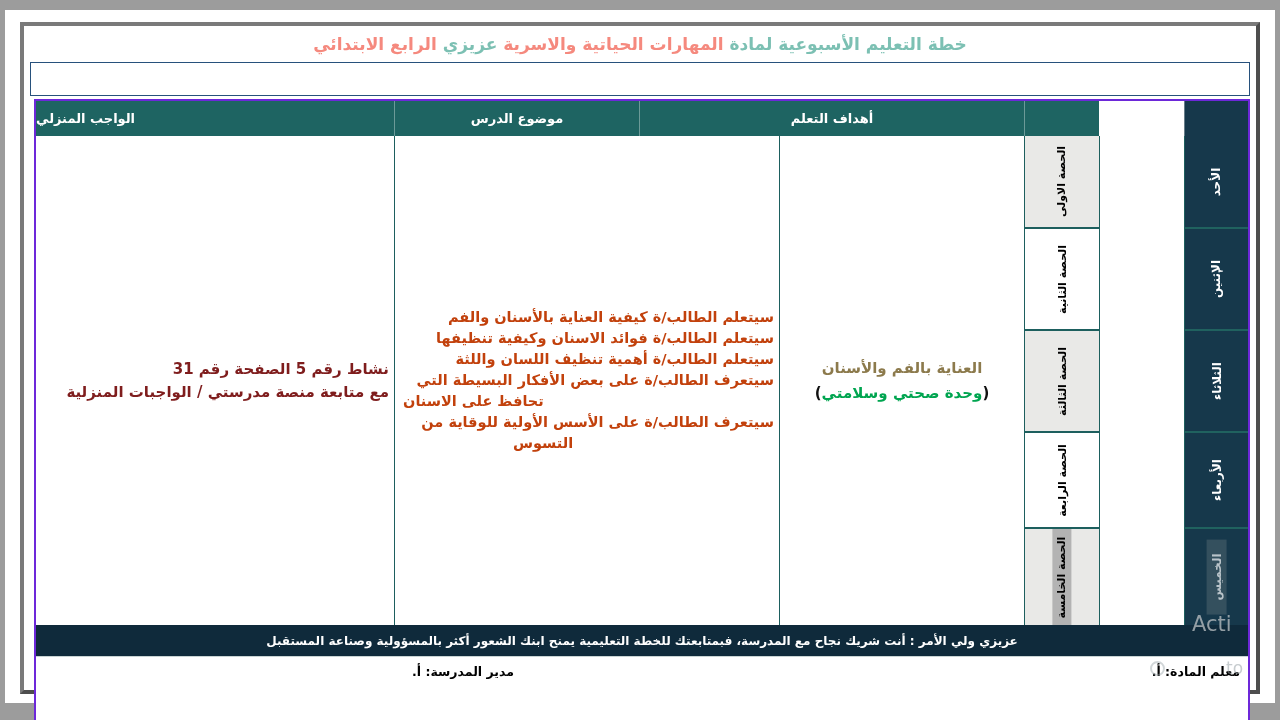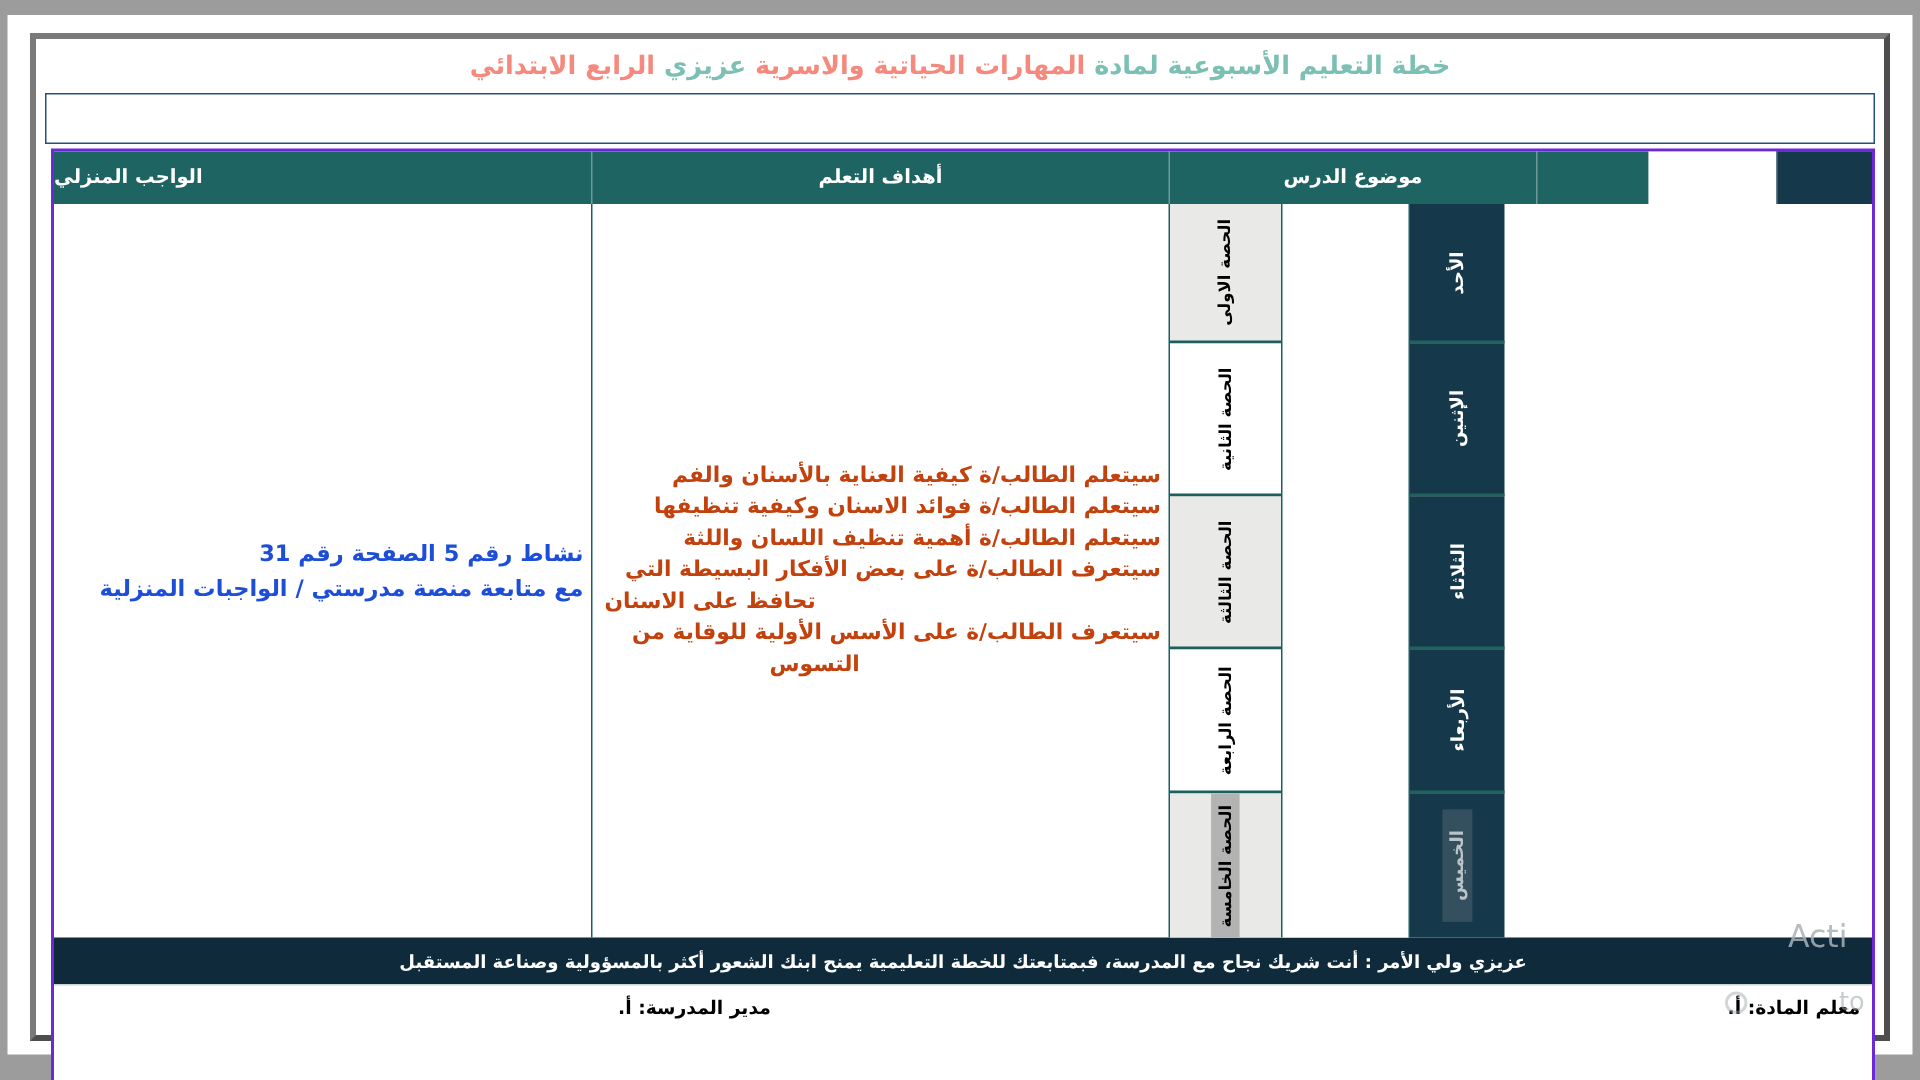--- a/index.html
+++ b/index.html
@@ -59,21 +59,21 @@
   .unit-green  { color:#00a550; }
   .paren       { color:#111111; }
 
   .obj-block { width:100%; direction:rtl; font-size:14.5px; font-weight:bold; color:#c2410c;
                line-height:21px; }
   .oline      { text-align:right; padding-left:4px; padding-right:5px; }
   .oline-left { text-align:left;  padding-left:8px; }
   .oline-mid  { text-align:left;  padding-left:118px; }
 
   .hw-block { width:100%; direction:rtl; text-align:right; padding-left:4px; padding-right:5px;
-              color:#1d4ed8; font-size:15px; font-weight:bold; line-height:23px; }
+              color:#7f1d1d; font-size:15px; font-weight:bold; line-height:23px; }
 
   .note-bar { height:31px; background:#0f2a3b; display:flex; align-items:center; justify-content:center;
               color:#ffffff; font-size:12px; font-weight:bold; direction:rtl; }
 
   .sig-row { position:relative; height:32px; background:#ffffff; border-top:1px solid #c9d4d4; }
   .sig-teacher   { position:absolute; right:8px;  top:7px; font-size:12.5px; font-weight:bold;
                    color:#000; direction:rtl; }
   .sig-principal { position:absolute; left:352px; top:7px; width:150px; text-align:center;
                    font-size:12.5px; font-weight:bold; color:#000; direction:rtl; }
 
@@ -92,22 +92,22 @@
   <div class="title" dir="rtl">
     <span class="t-teal">خطة التعليم الأسبوعية لمادة </span><span class="t-salmon">المهارات الحياتية والاسرية </span><span class="t-teal">عزيزي </span><span class="t-salmon">الرابع الابتدائي</span>
   </div>
 
   <div class="week-box"></div>
 
   <div class="tbl">
 
     <div class="hdr">
       <div class="hdr-cell c-homework">الواجب المنزلي</div>
+      <div class="hdr-cell c-topic">موضوع الدرس</div>
       <div class="hdr-cell c-objectives">أهداف التعلم</div>
-      <div class="hdr-cell c-topic">موضوع الدرس</div>
       <div class="hdr-cell c-periods">الحصص</div>
       <div class="hdr-cell c-date">التاريخ</div>
       <div class="hdr-cell c-days hdr-day">اليوم</div>
     </div>
 
     <div class="body">
 
       <div class="col c-homework">
         <div class="hw-block">
           <div>نشاط رقم 5 الصفحة رقم 31</div>
@@ -120,20 +120,26 @@
           <div class="oline">سيتعلم الطالب/ة كيفية العناية بالأسنان والفم</div>
           <div class="oline">سيتعلم الطالب/ة فوائد الاسنان وكيفية تنظيفها</div>
           <div class="oline">سيتعلم الطالب/ة أهمية تنظيف اللسان واللثة</div>
           <div class="oline">سيتعرف الطالب/ة على بعض الأفكار البسيطة التي</div>
           <div class="oline-left">تحافظ على الاسنان</div>
           <div class="oline">سيتعرف الطالب/ة على الأسس الأولية للوقاية من</div>
           <div class="oline-mid">التسوس</div>
         </div>
       </div>
 
+      <div class="col c-topic">
+        <div class="topic-line1">العناية بالفم والأسنان</div>
+        <div class="topic-line2">
+          <span class="paren">(</span><span class="unit-green">وحدة صحتي وسلامتي</span><span class="paren">)</span>
+        </div>
+      </div>
 
       <div class="col c-periods">
         <div class="vcell p-cell p-odd">
             <span class="vtext">الحصة الاولى</span>
           </div>
         <div class="vcell p-cell p-even">
             <span class="vtext">الحصة الثانية</span>
           </div>
         <div class="vcell p-cell p-odd">
             <span class="vtext">الحصة الثالثة</span>

